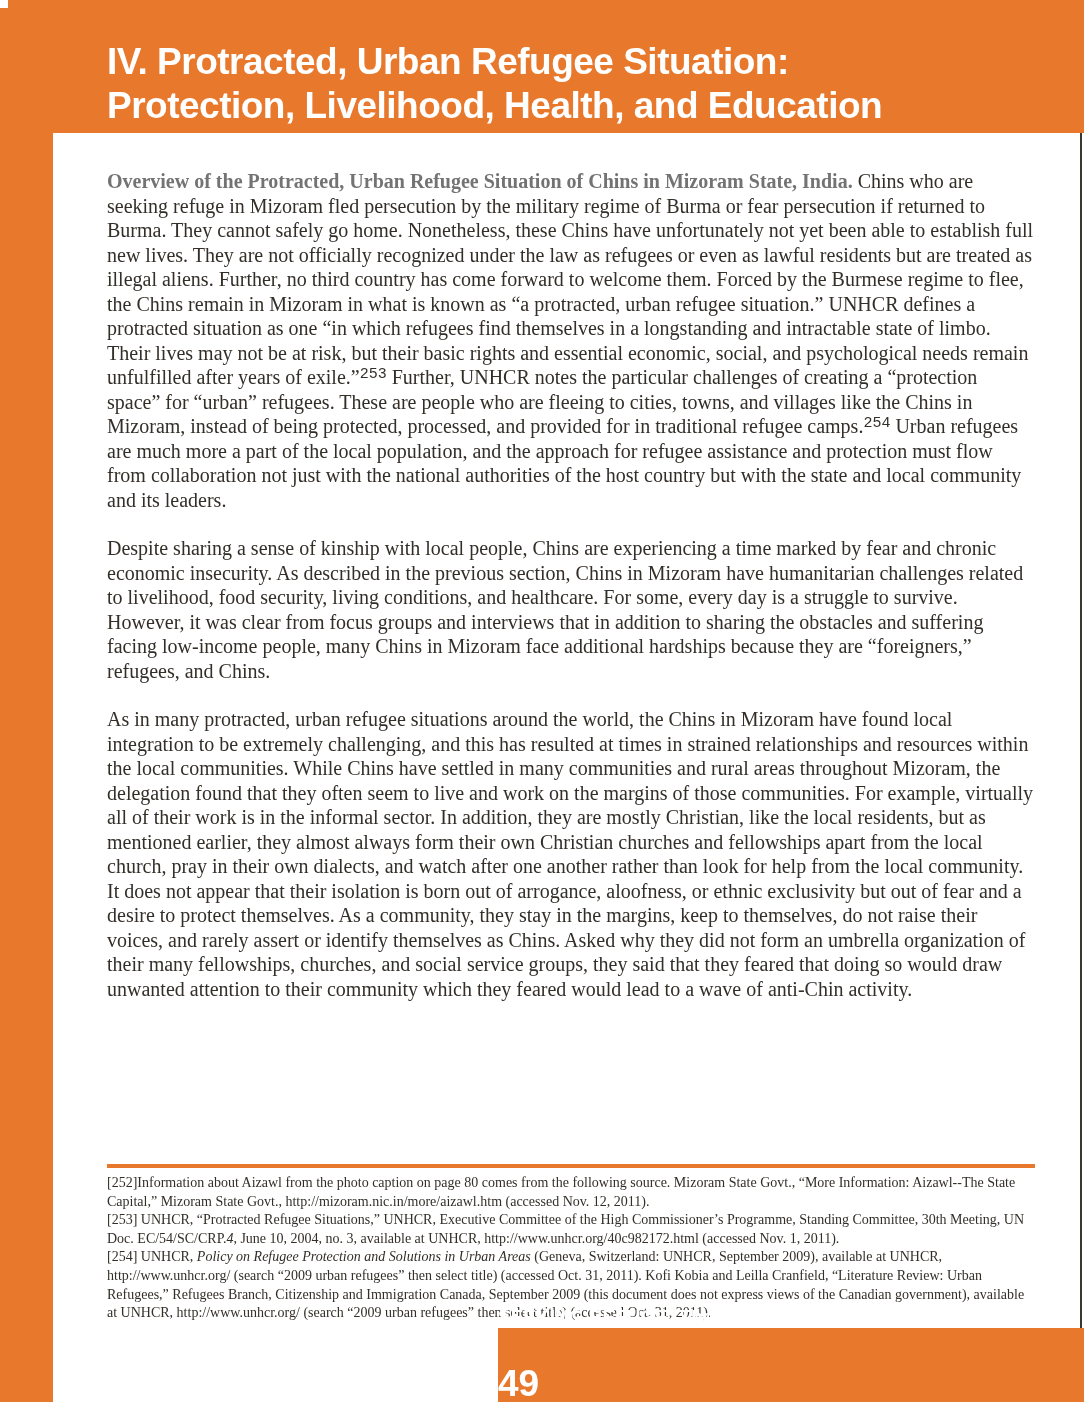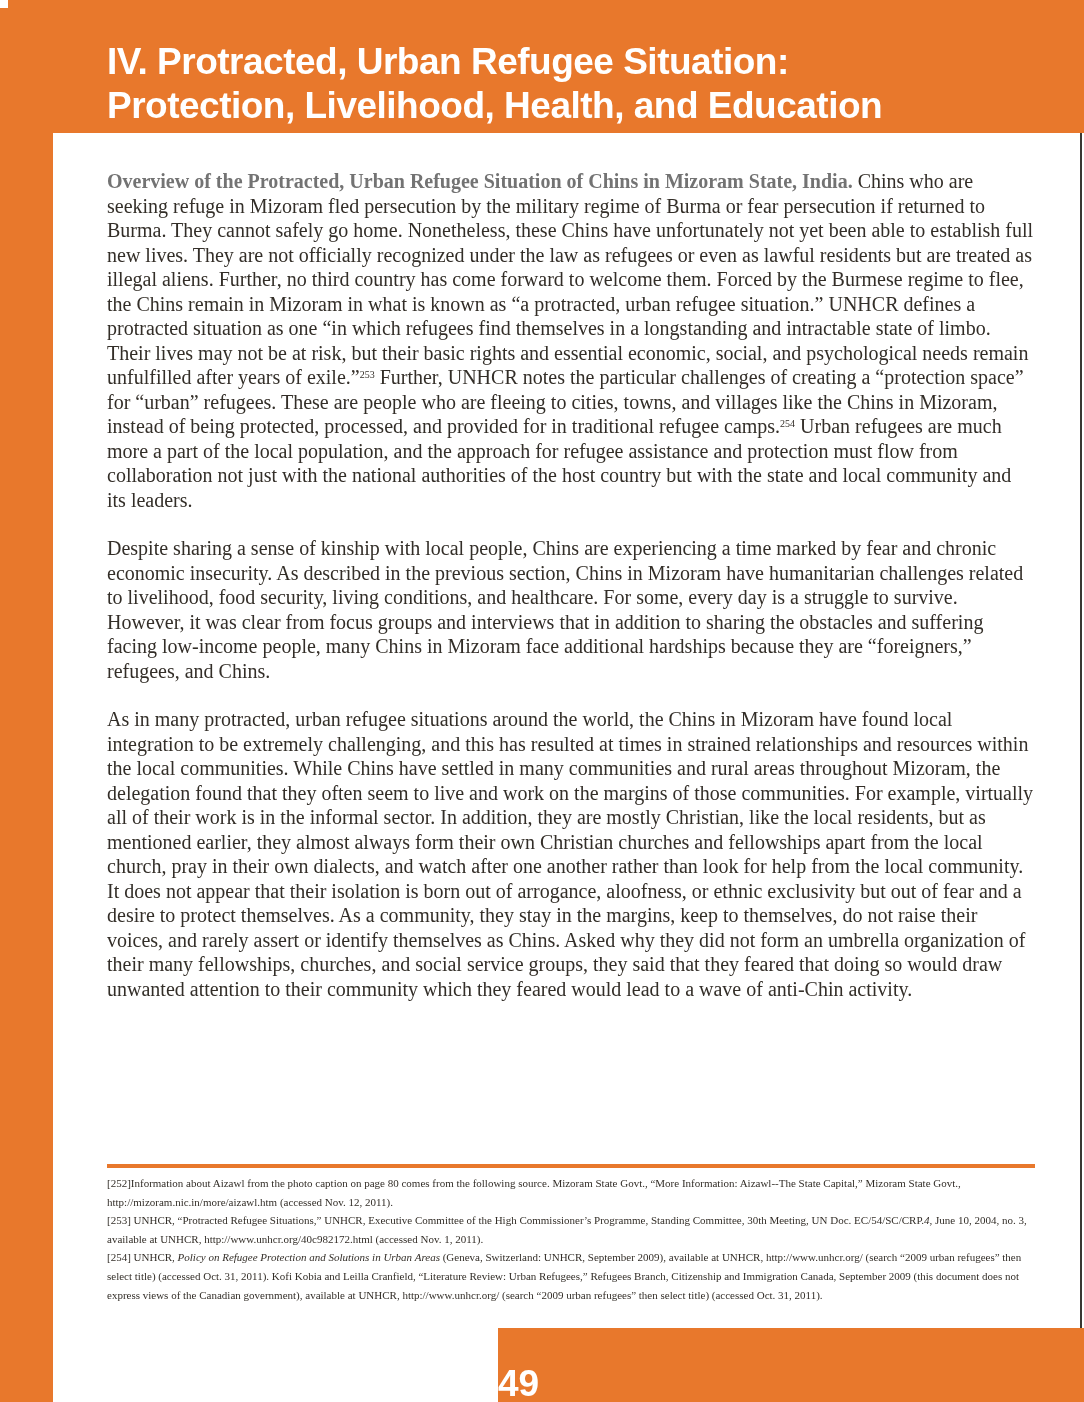--- a/index.html
+++ b/index.html
@@ -49,33 +49,34 @@
     text-align:left;
   }
   .text-column p{margin:0;padding:0;}
   .para-gap{margin-top:24px !important;}
   .first-para{margin-top:36px !important;}
   .lead{
     color:#737373;
     font-weight:bold;
   }
   sup.fnref{
-    font-size:10px;
+    font-size:15px;
     line-height:0;
     vertical-align:6px;
+    font-family:Liberation Mono, monospace;
   }
   .footnotes{
     position:absolute;left:54px;top:1031px;width:928px;
   }
   .fn-rule{
     height:4px;background:#E8782C;margin:0 0 6px 0;
   }
   .fn-text{
     color:#332e28;
-    font-size:11px;
+    font-size:14px;
     line-height:18.6px;
   }
   .fn-text p{margin:0;padding:0;}
   .italic{font-style:italic;}
   .footer-bar{
     position:absolute;left:498px;top:1328px;width:586px;height:74px;
     background:#E8782C;
     box-sizing:border-box;
     display:flex;
     flex-direction:column;

